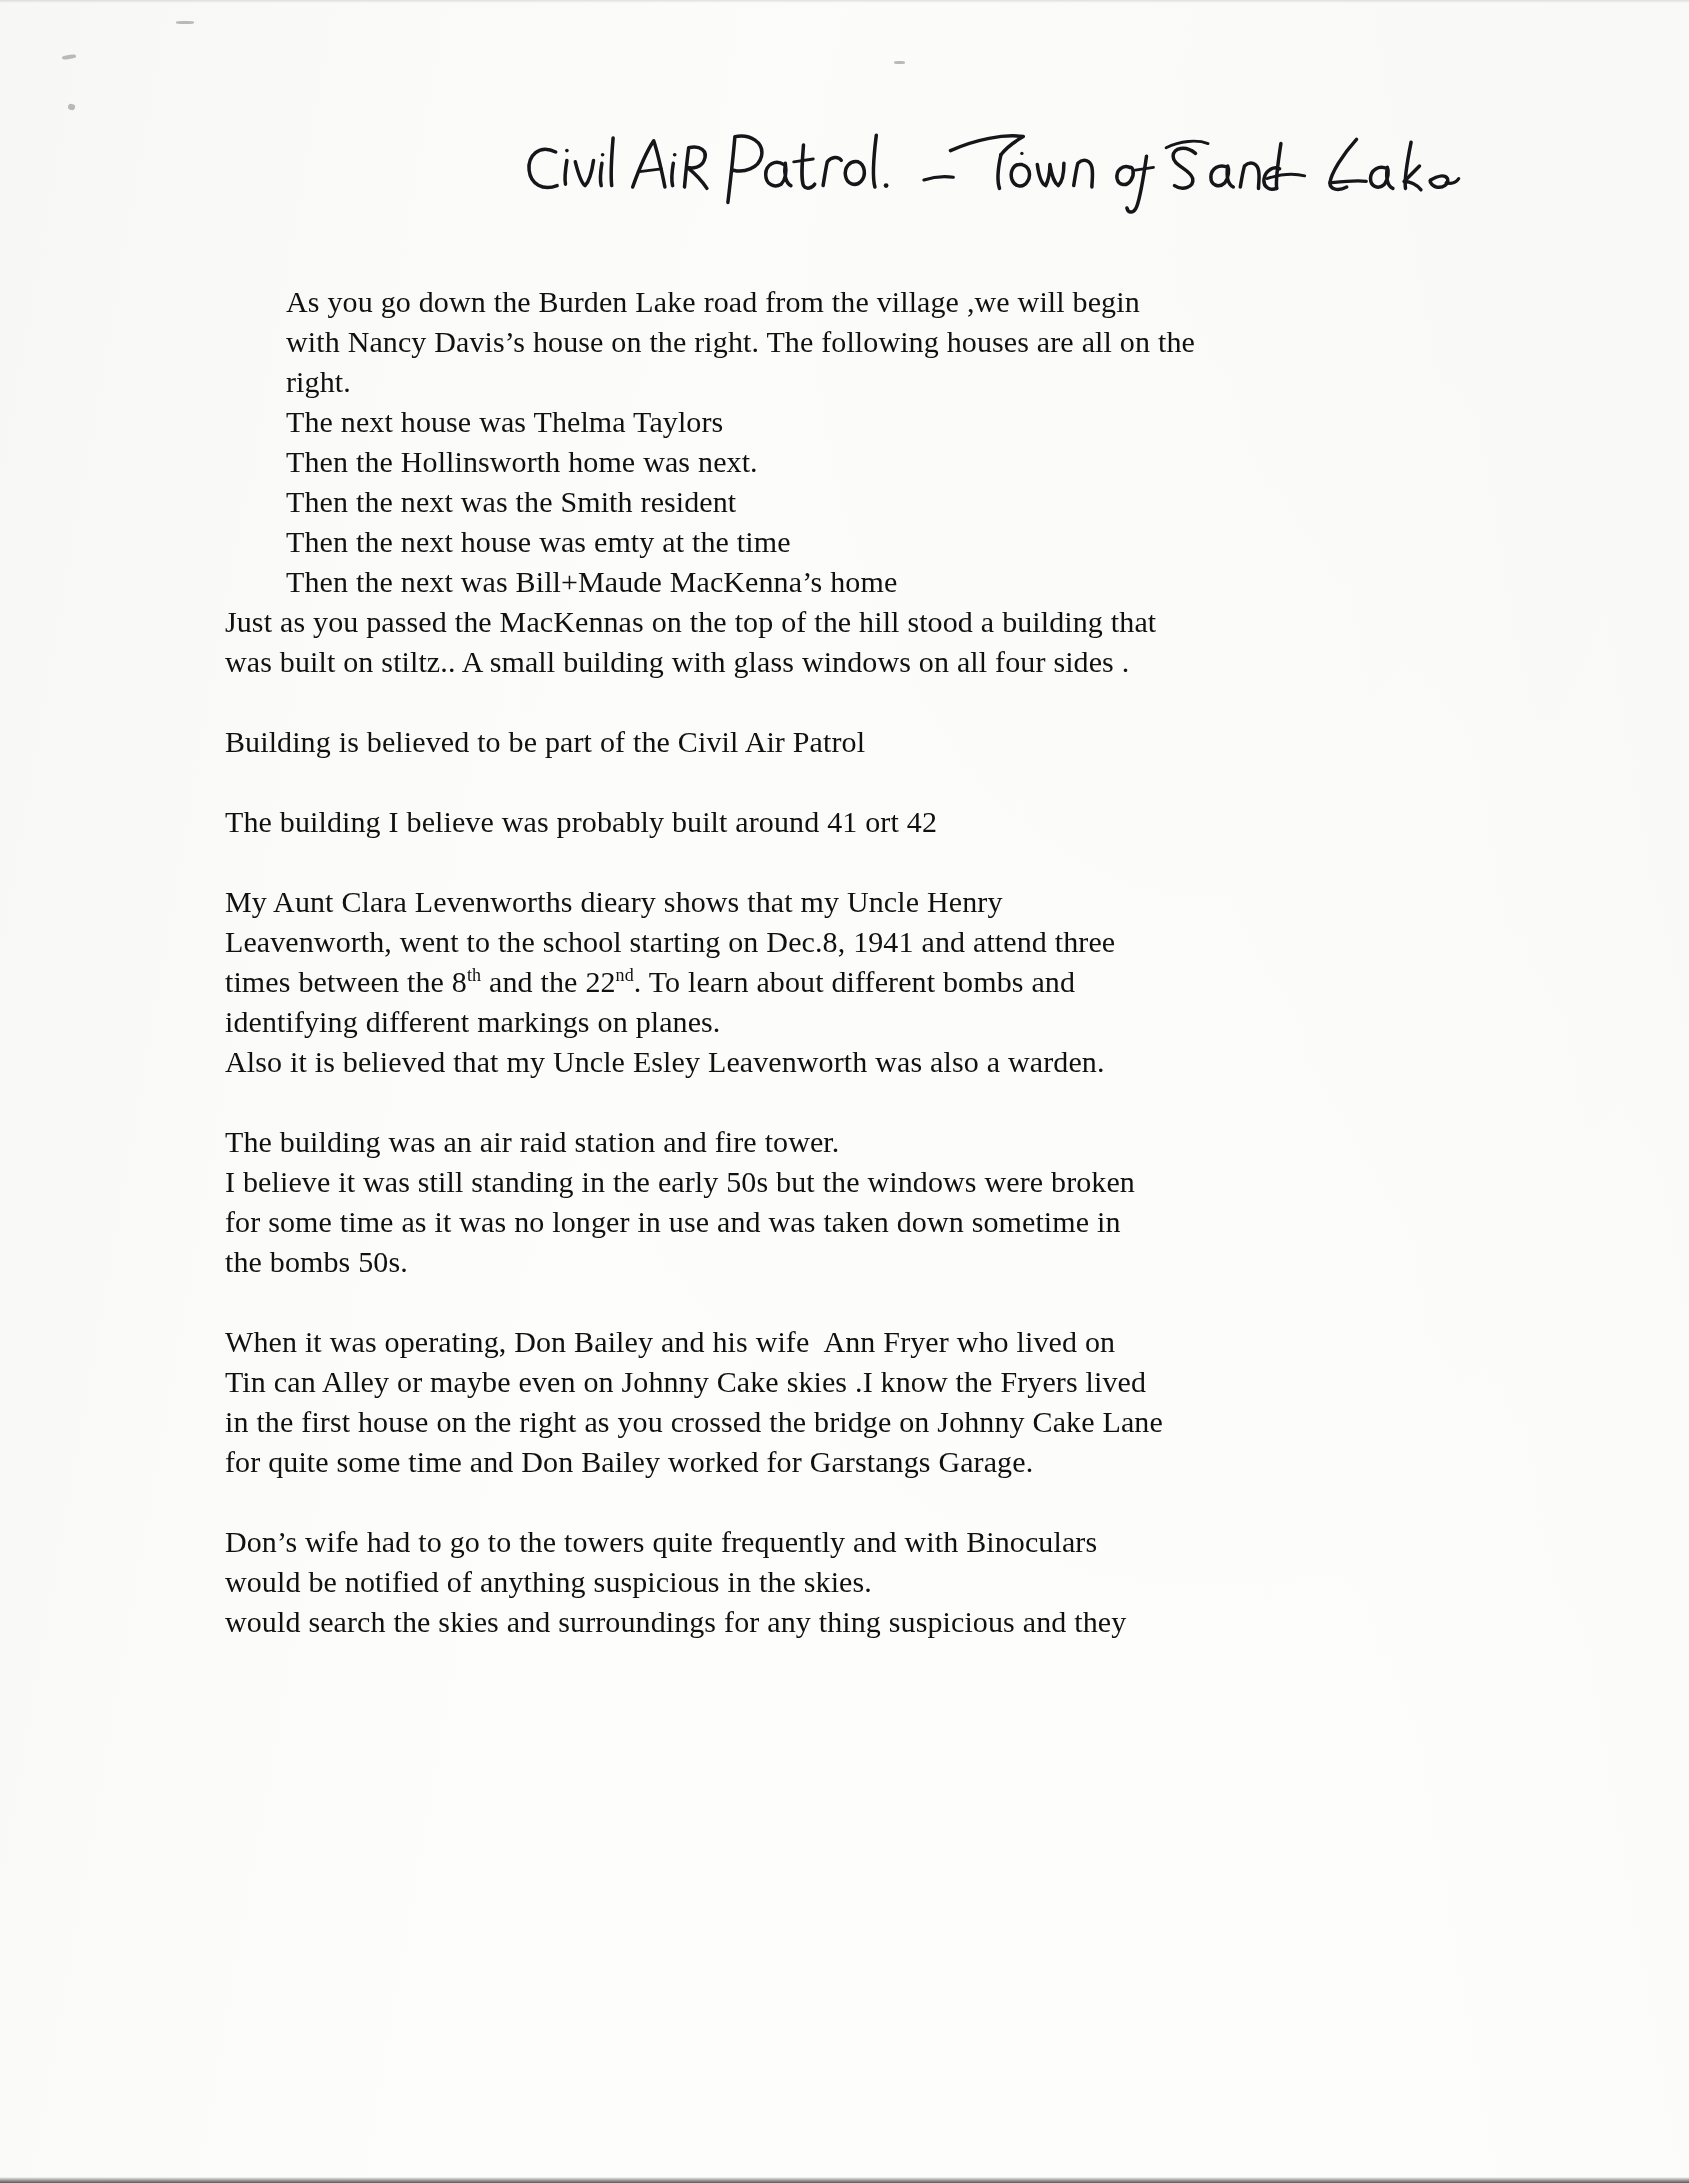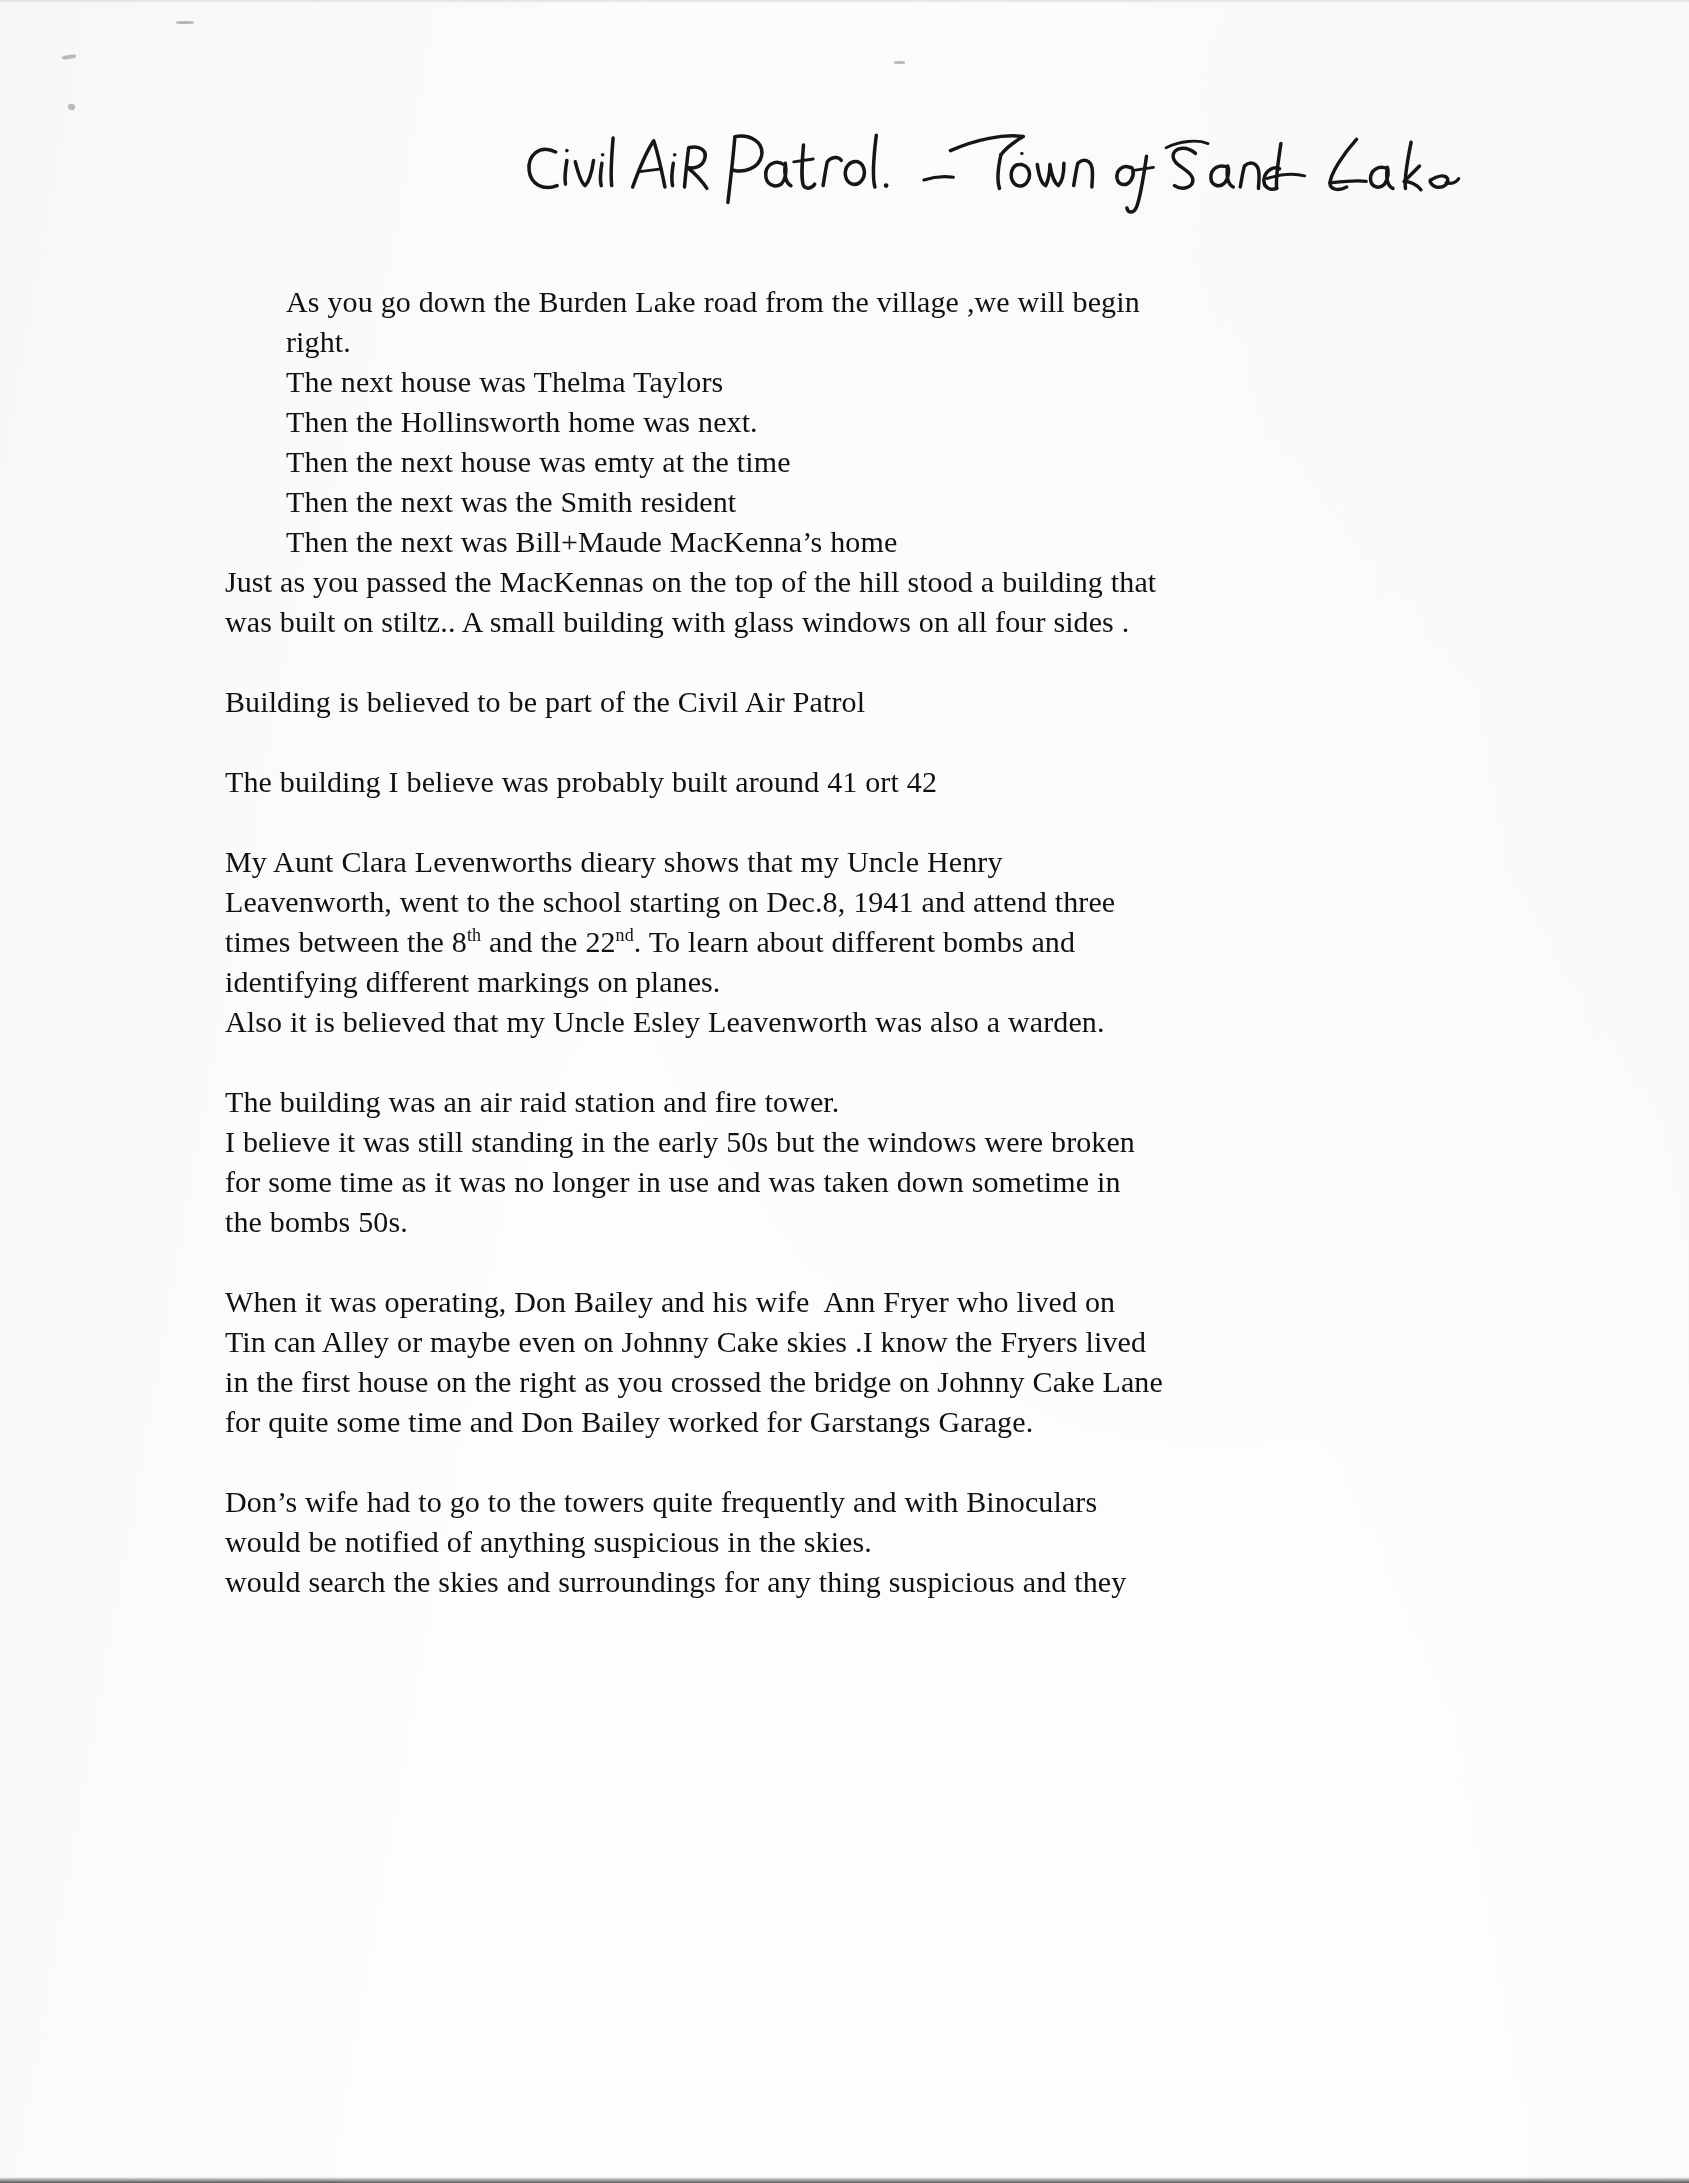--- a/index.html
+++ b/index.html
@@ -202,28 +202,29 @@
         <path d="M1296 80 C 1306 74, 1316 72, 1320 78 C 1322 86, 1314 92, 1304 90 C 1296 88, 1294 80, 1296 80" stroke-width="5"></path>
         <path d="M1318 84 C 1326 86, 1332 84, 1336 78" stroke-width="4.5"></path>
       </g>
     </svg>
   </div>
 
   <div class="body-text">
 
     <p class="para indent-first">
       <span class="line">As you go down the Burden Lake road from the village ,we will begin</span>
+      <span class="line">with Nancy Davis’s house on the right. The following houses are all on the</span>
       <span class="line">right.</span>
     </p>
 
     <p class="para">
       <span class="line indented">The next house was Thelma Taylors</span>
       <span class="line indented">Then the Hollinsworth home was next.</span>
+      <span class="line indented">Then the next was the Smith resident</span>
       <span class="line indented">Then the next house was emty at the time</span>
-      <span class="line indented">Then the next was the Smith resident</span>
       <span class="line indented">Then the next was Bill+Maude MacKenna’s home</span>
     </p>
 
     <p class="para">
       <span class="line">Just as you passed the MacKennas on the top of the hill stood a building that</span>
       <span class="line">was built on stiltz.. A small building with glass windows on all four sides .</span>
     </p>
 
     <div class="gap-lg"></div>
 

